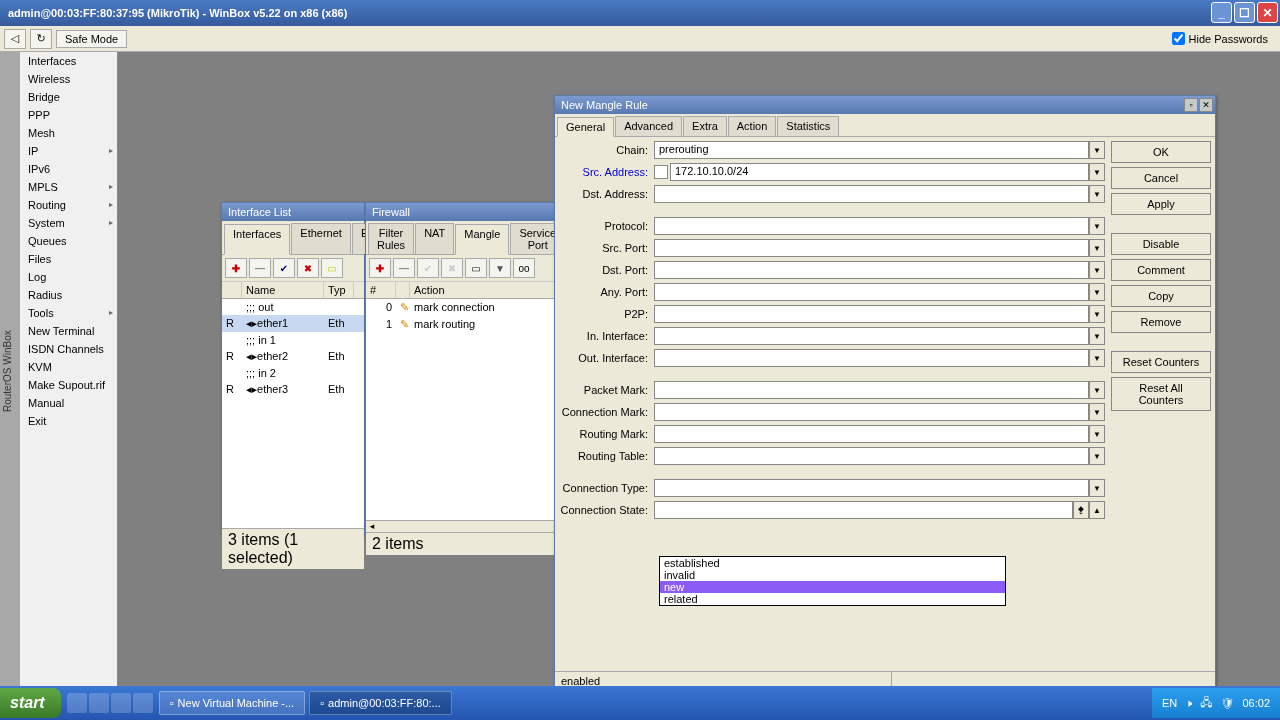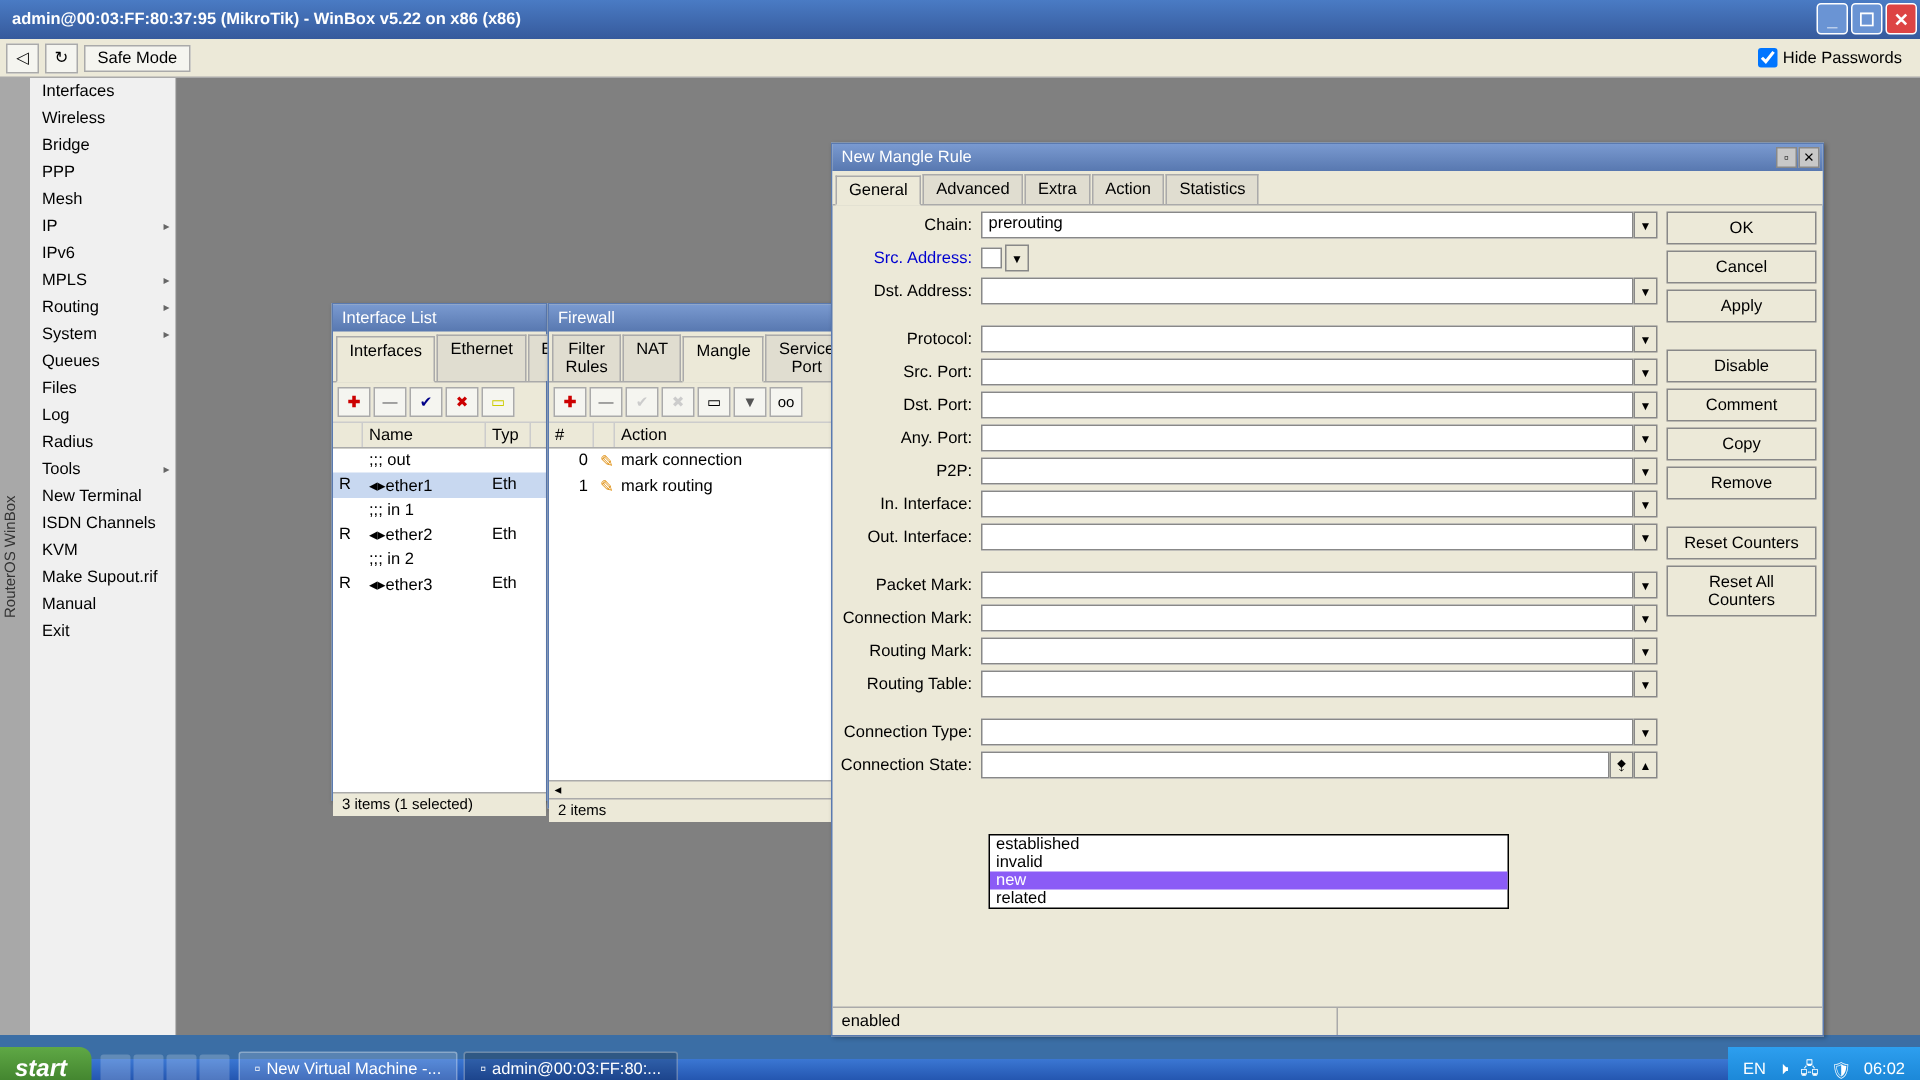--- a/index.html
+++ b/index.html
@@ -48,41 +48,41 @@
 .wtoolbar { display: flex; gap: 2px; padding: 3px; border-bottom: 1px solid #ccc; }
 .wtbtn { width: 22px; height: 20px; border: 1px solid #aaa; background: #f5f5f0; display: flex; align-items: center; justify-content: center; cursor: pointer; font-size: 10px; }
 
 
 .tbl { background: #fff; }
 .tbl-head { display: flex; background: #ece9d8; border-bottom: 1px solid #aaa; }
 .tbl-head .th { padding: 2px 4px; border-right: 1px solid #ccc; font-size: 11px; }
 .tbl-row { display: flex; padding: 1px 0; cursor: pointer; }
 .tbl-row.sel { background: #c8d8f0; }
 .tbl-row .td { padding: 1px 4px; font-size: 11px; }
-.status { padding: 2px 6px; border-top: 1px solid #aaa; background: #ece9d8; font-size: 10px; }
+.status { padding: 2px 6px; border-top: 1px solid #aaa; background: #ece9d8; font-size: 16px; }
 
 
 .dialog-body { display: flex; padding: 4px; }
 .form-col { flex: 1; padding-right: 6px; }
 .btn-col { width: 100px; display: flex; flex-direction: column; gap: 4px; }
 .dlg-btn { padding: 4px; border: 1px solid #888; background: #ece9d8; text-align: center; cursor: pointer; }
 .form-row { display: flex; align-items: center; margin-bottom: 4px; }
 .form-row label { width: 95px; text-align: right; padding-right: 6px; color: #000; }
 .form-row label.blue { color: #0000d0; }
 .form-row .input { flex: 1; height: 18px; border: 1px solid #888; background: #fff; padding: 1px 4px; }
 .form-row .dd { width: 16px; height: 18px; border: 1px solid #888; background: #ece9d8; display: flex; align-items: center; justify-content: center; font-size: 8px; cursor: pointer; }
 .form-row .chk { width: 14px; height: 14px; border: 1px solid #888; background: #fff; margin-right: 2px; }
 
 
 .droplist { position: absolute; background: #fff; border: 1px solid #000; z-index: 100; }
 .droplist .opt { padding: 0 4px; cursor: pointer; }
 .droplist .opt.hl { background: #8b5cf6; color: #fff; }
 
 
-.taskbar { position: absolute; bottom: 0; left: 0; right: 0; height: 14px; background: linear-gradient(to bottom, #3b77d3, #2456b0); display: flex; align-items: center; margin-top: 20px; }
+.taskbar { position: absolute; bottom: 0; left: 0; right: 0; height: 34px; background: linear-gradient(to bottom, #3b77d3, #2456b0); display: flex; align-items: center; margin-top: 20px; }
 .start { height: 30px; padding: 0 16px 0 10px; background: linear-gradient(to bottom, #5fa845, #3a7a28); color: #fff; font-weight: bold; font-style: italic; font-size: 16px; display: flex; align-items: center; border-radius: 0 8px 8px 0; cursor: pointer; }
 .ql { display: flex; gap: 2px; padding: 0 6px; }
 .ql .qi { width: 20px; height: 20px; background: rgba(255,255,255,.2); border-radius: 2px; cursor: pointer; }
 .task { height: 24px; padding: 0 10px; background: rgba(255,255,255,.15); border: 1px solid rgba(255,255,255,.3); color: #fff; display: flex; align-items: center; margin-right: 4px; border-radius: 2px; cursor: pointer; max-width: 150px; overflow: hidden; white-space: nowrap; }
 .task.active { background: rgba(0,0,0,.2); }
 .tray { margin-left: auto; background: linear-gradient(to bottom, #2d9fef, #1680d0); height: 30px; display: flex; align-items: center; padding: 0 10px; color: #fff; gap: 8px; }
 
 .icon-plus { color: #c00; font-weight: bold; }
 .icon-minus { color: #888; font-weight: bold; }
 .icon-check { color: #008; }
@@ -275,20 +275,21 @@
       <div class="dialog-body">
         <div class="form-col" id="dlgform">
             <div class="form-row">
               <label>Chain:</label>
               <div class="input">prerouting</div>
               <div class="dd">▼</div>
             </div>
             <div class="form-row">
               <label class="blue">Src. Address:</label>
               <div class="chk"></div>
+              <div class="input">172.10.10.0/24</div>
               <div class="dd">▼</div>
             </div>
             <div class="form-row">
               <label>Dst. Address:</label>
               <div class="input"></div>
               <div class="dd">▼</div>
             </div>
             <div style="height: 10px;"></div>
             <div class="form-row">
               <label>Protocol:</label>

